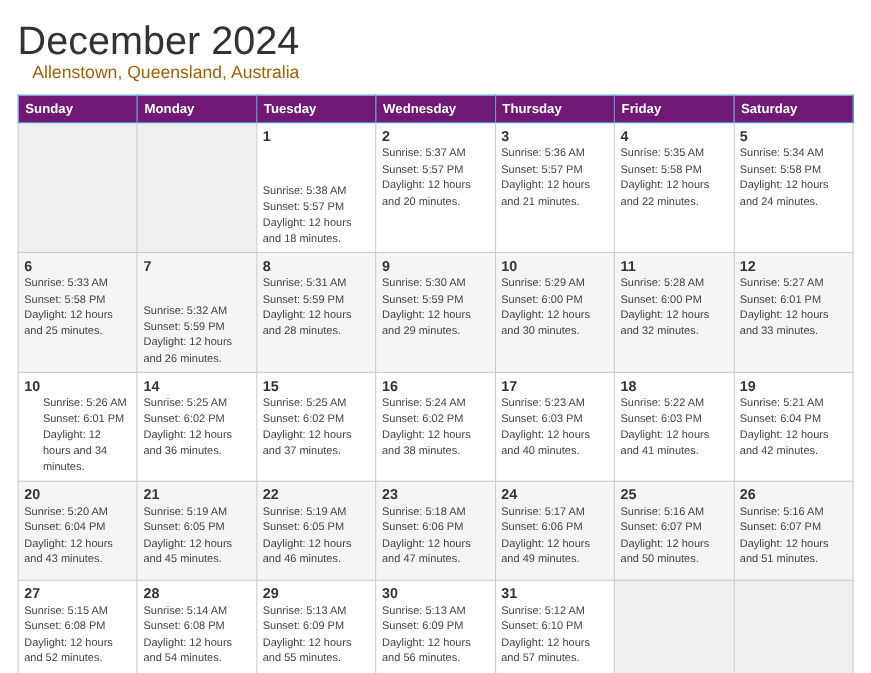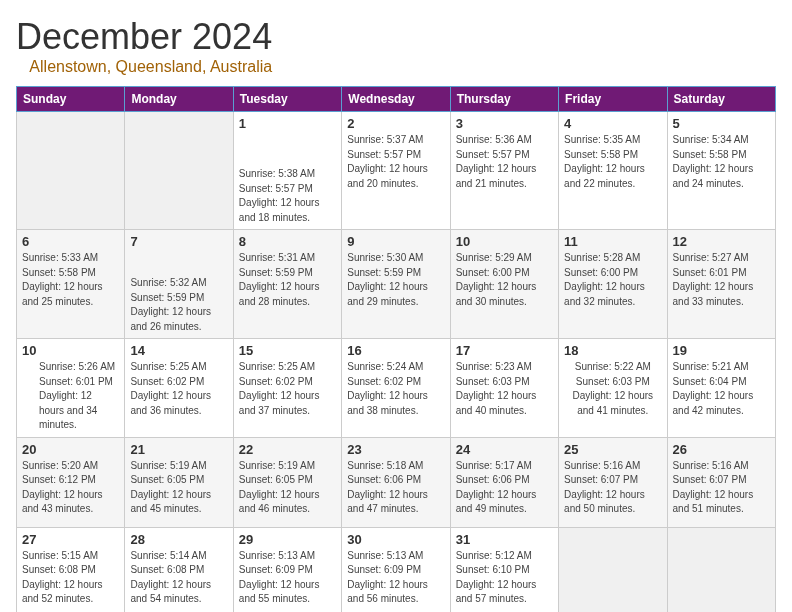--- a/index.html
+++ b/index.html
@@ -208,36 +208,36 @@
 Daylight: 12 hours and 38 minutes.</div>
         </td>
         <td>
           <div class="day-number">17</div>
           <div class="day-info" style="white-space: pre-line;">Sunrise: 5:23 AM
 Sunset: 6:03 PM
 Daylight: 12 hours and 40 minutes.</div>
         </td>
         <td>
           <div class="day-number">18</div>
-          <div class="day-info" style="white-space: pre-line; text-align: center;">Sunrise: 5:22 AM
+          <div class="day-info" style="white-space: pre-line;">Sunrise: 5:22 AM
 Sunset: 6:03 PM
 Daylight: 12 hours and 41 minutes.</div>
         </td>
         <td>
           <div class="day-number">19</div>
           <div class="day-info" style="white-space: pre-line;">Sunrise: 5:21 AM
 Sunset: 6:04 PM
 Daylight: 12 hours and 42 minutes.</div>
         </td>
       </tr>
       <tr>
         <td>
           <div class="day-number">20</div>
           <div class="day-info" style="white-space: pre-line;">Sunrise: 5:20 AM
-Sunset: 6:12 PM
+Sunset: 6:04 PM
 Daylight: 12 hours and 43 minutes.</div>
         </td>
         <td>
           <div class="day-number">21</div>
           <div class="day-info" style="white-space: pre-line;">Sunrise: 5:19 AM
 Sunset: 6:05 PM
 Daylight: 12 hours and 45 minutes.</div>
         </td>
         <td>
           <div class="day-number">22</div>

